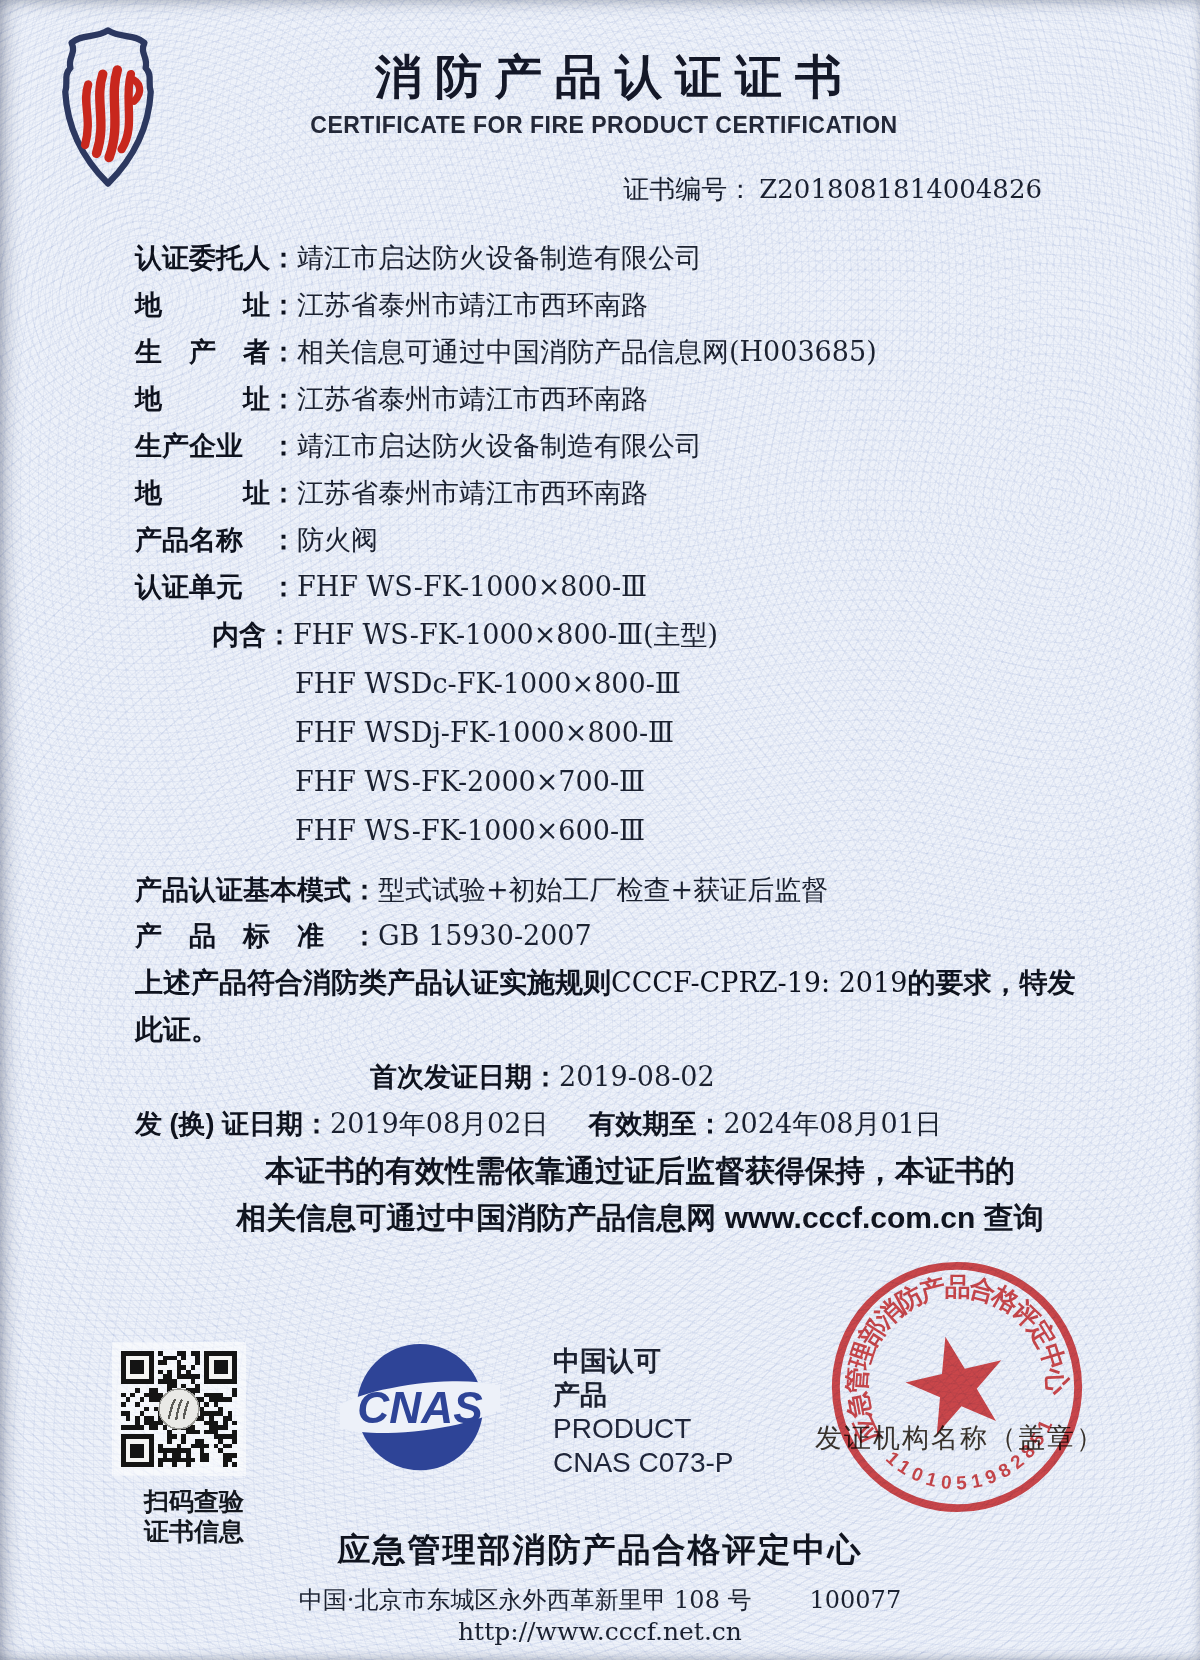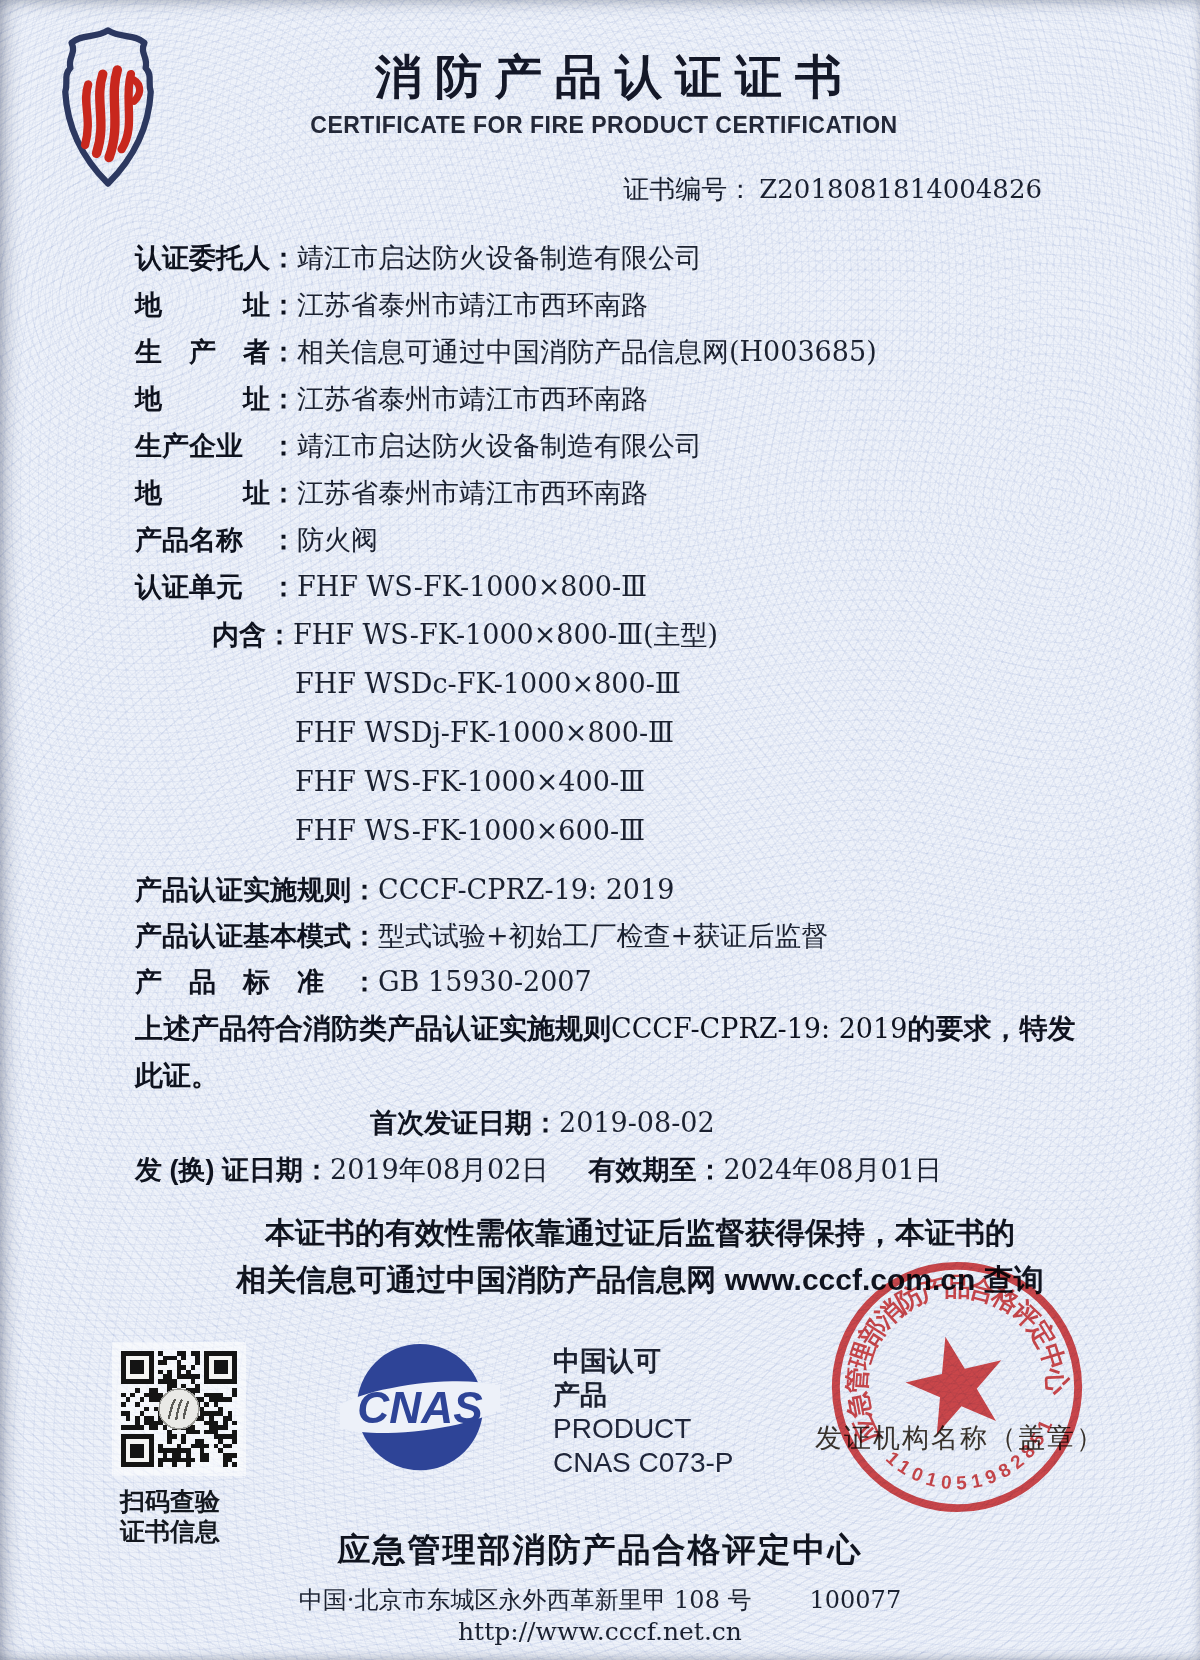--- a/index.html
+++ b/index.html
@@ -42,26 +42,26 @@
   .row46{height:46px;line-height:46px;white-space:nowrap;}
   .lab{font-weight:bold;font-size:27px;color:#0f131f;}
   .val{font-family:"DejaVu Serif","Liberation Serif",serif;font-size:27px;color:#1b2130;}
   .incl-lab{margin-left:77px;}
   .item-ind{margin-left:160px;}
   .rules{margin-top:12px;}
   .stmt{font-weight:bold;font-size:28px;color:#0f131f;}
   .stmt .code{font-family:"DejaVu Serif","Liberation Serif",serif;font-weight:normal;font-size:27px;}
   .first-date{margin-left:235px;}
   .gap40{display:inline-block;width:40px;}
-  .notice{margin-top:16px;text-align:center;font-weight:bold;font-size:30px;color:#10141f;}
+  .notice{text-align:center;font-weight:bold;font-size:30px;color:#10141f;}
 
   
   .qr-block{position:absolute;left:112px;top:1342px;width:140px;}
   .qr-block svg{display:block;width:134px;height:134px;background:transparent;}
-  .qr-caption{margin-top:10px;margin-left:8px;font-size:25px;line-height:30px;font-weight:bold;color:#14181f;}
+  .qr-caption{margin-top:10px;margin-left:32px;font-size:25px;line-height:30px;font-weight:bold;color:#14181f;}
   .cnas-logo{position:absolute;left:340px;top:1336px;width:160px;height:146px;}
   .cnas-text{position:absolute;left:553px;top:1344px;font-size:27px;line-height:34px;color:#1c2130;}
   .cnas-text .zh{font-family:Liberation Sans, sans-serif;font-weight:600;}
   .cnas-text .en{font-family:"Liberation Sans",sans-serif;font-size:28px;color:#20263a;}
   .stamp-caption{position:absolute;left:815px;top:1420px;width:320px;
       font-family:"DejaVu Serif","Liberation Serif",serif;font-size:27px;letter-spacing:2px;color:#38322c;z-index:1;}
   .stamp{position:absolute;left:818px;top:1248px;width:278px;height:278px;z-index:2;
       transform:rotate(-13deg);mix-blend-mode:multiply;opacity:.92;}
 
   
@@ -127,30 +127,27 @@
     <div class="row49">
       <span class="lab incl-lab">内含：</span><span class="val">FHF WS-FK-1000×800-Ⅲ(主型)</span>
     </div>
     <div class="row49">
       <span class="val item-ind">FHF WSDc-FK-1000×800-Ⅲ</span>
     </div>
     <div class="row49">
       <span class="val item-ind">FHF WSDj-FK-1000×800-Ⅲ</span>
     </div>
     <div class="row49">
-      <span class="val item-ind">FHF WS-FK-1000×400-Ⅲ</span>
+      <span class="val item-ind">FHF WS-FK-2000×700-Ⅲ</span>
     </div>
     <div class="row49">
       <span class="val item-ind">FHF WS-FK-1000×600-Ⅲ</span>
     </div>
 
     <div class="rules">
-      <div class="row46">
-        <span class="lab">产品认证实施规则：</span><span class="val">CCCF-CPRZ-19: 2019</span>
-      </div>
       <div class="row46">
         <span class="lab">产品认证基本模式：</span><span class="val">型式试验+初始工厂检查+获证后监督</span>
       </div>
       <div class="row46">
         <span class="lab">产　品　标　准　：</span><span class="val">GB 15930-2007</span>
       </div>
     </div>
 
     <div class="row stmt">
       <span>上述产品符合消防类产品认证实施规则</span><span class="code">CCCF-CPRZ-19: 2019</span><span>的要求，特发</span>

